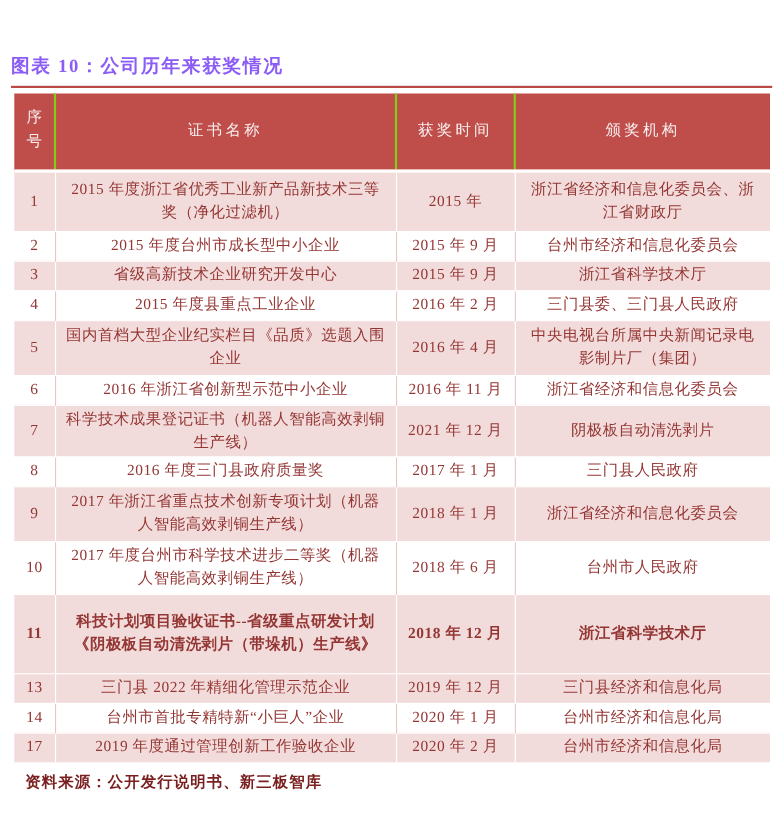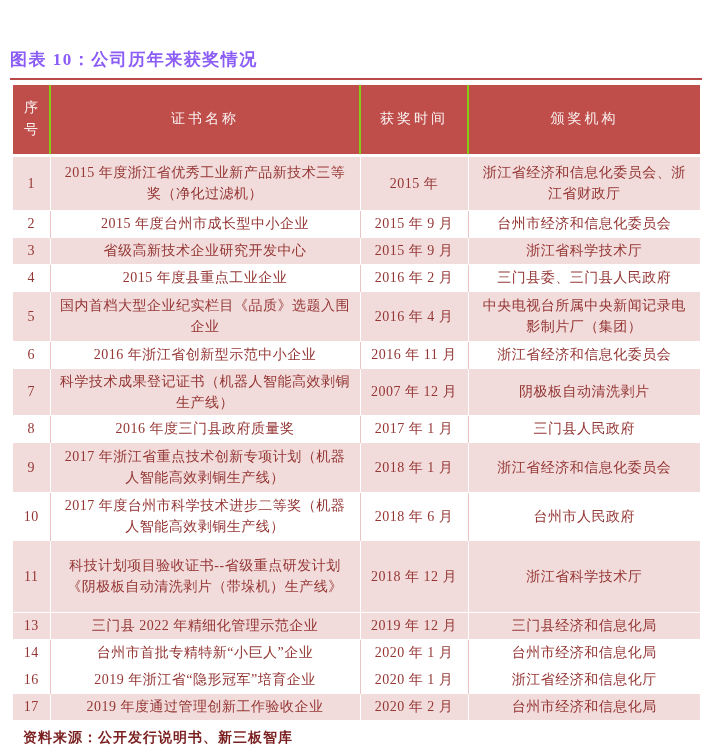--- a/index.html
+++ b/index.html
@@ -70,21 +70,21 @@
     background: #f2dcdb;
     border-left-color: #ffffff;
   }
   tbody tr:first-child td { border-top: 2px solid #b5504c; }
   tbody tr { height: 27px; }
   tbody tr:nth-child(1)  { height: 55px; }
   tbody tr:nth-child(5)  { height: 50px; }
   tbody tr:nth-child(7)  { height: 47px; }
   tbody tr:nth-child(9)  { height: 50px; }
   tbody tr:nth-child(10) { height: 48px; }
-  tbody tr:nth-child(11) { height: 72px; }
+  tbody tr:nth-child(11) { height: 72px; font-weight: bold; }
   .source-note {
     margin: 9px 0 0 23px;
     font-size: 14px;
     font-weight: bold;
     color: #7a1f1f;
     letter-spacing: 1px;
   }
 </style>
 </head>
 <body>
@@ -141,21 +141,21 @@
       </tr>
       <tr class="row-white">
         <td class="cell-no">6</td>
         <td class="cell-name">2016 年浙江省创新型示范中小企业</td>
         <td class="cell-time">2016 年 11 月</td>
         <td class="cell-org">浙江省经济和信息化委员会</td>
       </tr>
       <tr class="row-pink">
         <td class="cell-no">7</td>
         <td class="cell-name">科学技术成果登记证书（机器人智能高效剥铜生产线）</td>
-        <td class="cell-time">2007 年 12 月</td>
+        <td class="cell-time">2021 年 12 月</td>
         <td class="cell-org">阴极板自动清洗剥片</td>
       </tr>
       <tr class="row-white">
         <td class="cell-no">8</td>
         <td class="cell-name">2016 年度三门县政府质量奖</td>
         <td class="cell-time">2017 年 1 月</td>
         <td class="cell-org">三门县人民政府</td>
       </tr>
       <tr class="row-pink">
         <td class="cell-no">9</td>
@@ -180,26 +180,20 @@
         <td class="cell-name">三门县 2022 年精细化管理示范企业</td>
         <td class="cell-time">2019 年 12 月</td>
         <td class="cell-org">三门县经济和信息化局</td>
       </tr>
       <tr class="row-white">
         <td class="cell-no">14</td>
         <td class="cell-name">台州市首批专精特新“小巨人”企业</td>
         <td class="cell-time">2020 年 1 月</td>
         <td class="cell-org">台州市经济和信息化局</td>
       </tr>
-      <tr class="row-white">
-        <td class="cell-no">16</td>
-        <td class="cell-name">2019 年浙江省“隐形冠军”培育企业</td>
-        <td class="cell-time">2020 年 1 月</td>
-        <td class="cell-org">浙江省经济和信息化厅</td>
-      </tr>
       <tr class="row-pink">
         <td class="cell-no">17</td>
         <td class="cell-name">2019 年度通过管理创新工作验收企业</td>
         <td class="cell-time">2020 年 2 月</td>
         <td class="cell-org">台州市经济和信息化局</td>
       </tr>
     </tbody>
 </table>
 
 <div class="source-note">资料来源：公开发行说明书、新三板智库</div>

